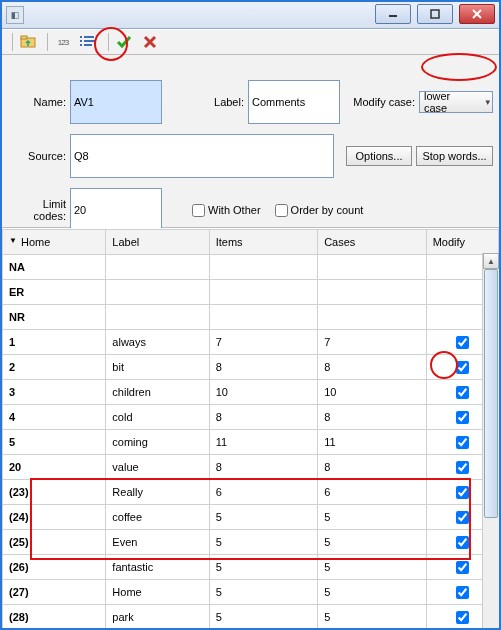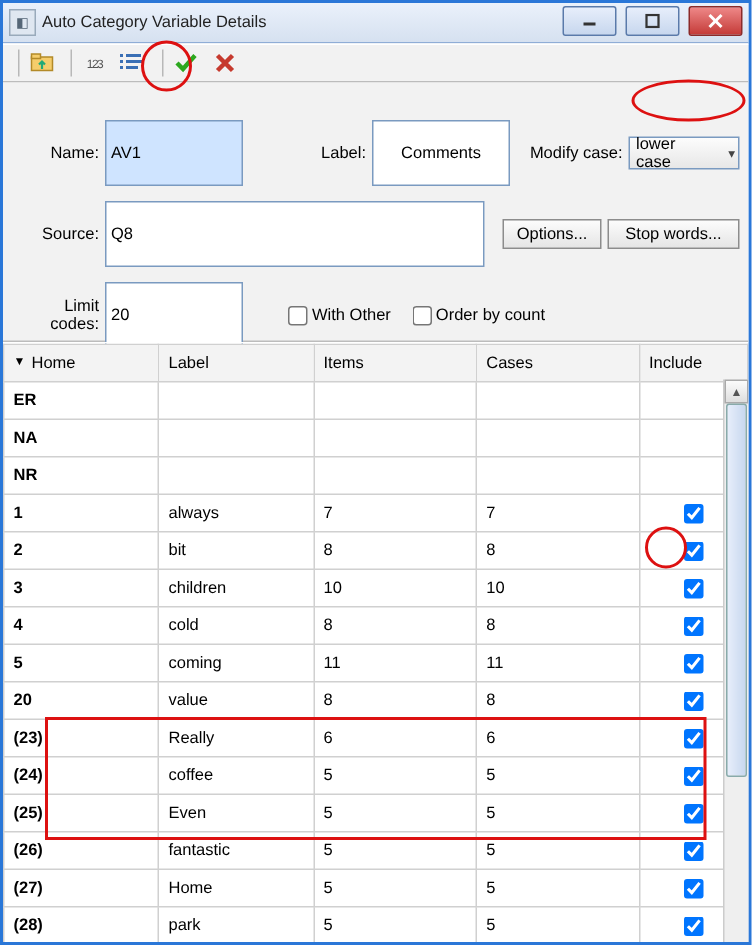--- a/index.html
+++ b/index.html
@@ -208,21 +208,20 @@
     border: 2px solid #d11;
     pointer-events: none;
     z-index: 20;
   }
 </style>
 </head>
 <body>
 
 <div class="titlebar">
   <div class="title-icon">◧</div>
-  <div class="title-text">Auto Category Variable Details</div>
   <div class="spacer"></div>
   <div class="winbtn">
     <svg width="10" height="10">
         <line x1="1" y1="7" x2="9" y2="7" stroke="#333" stroke-width="2"></line>
       </svg>
   </div>
   <div class="winbtn">
     <svg width="10" height="10">
         <rect x="1" y="1" width="8" height="8" fill="none" stroke="#333" stroke-width="1.5"></rect>
       </svg>
@@ -269,34 +268,34 @@
   </div>
   <div class="annot" style="left:92px; top:-3px; width:30px; height:30px;"></div>
 </div>
 
 <div class="fields" style="position:relative;">
   <div class="row">
     <div class="label" style="width:58px">Name:</div>
     <input type="text" style="width: 84px; background: rgb(207, 228, 255);" value="AV1">
     <div style="flex-basis:40px;"></div>
     <div class="label" style="width:34px">Label:</div>
-    <input type="text" style="width: 84px; text-align: center;" value="Comments">
+    <input type="text" style="width: 84px;" value="Comments">
     <div style="flex:1"></div>
     <div class="label">Modify case:</div>
     <div class="select" style="width:66px">
       <span>lower case</span>
       <span class="arrow">▾</span>
     </div>
   </div>
   <div class="row">
     <div class="label" style="width:58px">Source:</div>
     <input type="text" style="flex: 1 1 0%;" value="Q8">
     <div style="width:4px;"></div>
     <button class="btn" style="width:66px">Options...</button>
-    <button class="btn" style="width:88px">Stop words...</button>
+    <button class="btn" style="width:77px">Stop words...</button>
   </div>
   <div class="row">
     <div class="label" style="width:58px">Limit codes:</div>
     <input type="text" style="width: 84px;" value="20">
     <div style="width:22px;"></div>
     <label class="chk">
       <input type="checkbox" style=""> 
         <span>With Other</span>
     </label>
     <label class="chk">
@@ -315,33 +314,33 @@
         <col class="c3">
         <col class="c4">
         <col class="c5">
     </colgroup>
     <thead>
       <tr>
         <th><span class="sort-glyph">▼</span><span style="margin-left:12px">Home</span></th>
         <th>Label</th>
         <th>Items</th>
         <th>Cases</th>
-        <th>Include</th>
+        <th>Modify</th>
       </tr>
     </thead>
     <tbody id="grid-body">
         <tr class="fixed-row">
+          <td class="code-cell">NA</td>
+          <td></td>
+          <td></td>
+          <td></td>
+          <td class="include-cell"></td>
+        </tr>
+        <tr class="fixed-row">
           <td class="code-cell">ER</td>
-          <td></td>
-          <td></td>
-          <td></td>
-          <td class="include-cell"></td>
-        </tr>
-        <tr class="fixed-row">
-          <td class="code-cell">NA</td>
           <td></td>
           <td></td>
           <td></td>
           <td class="include-cell"></td>
         </tr>
         <tr class="fixed-row">
           <td class="code-cell">NR</td>
           <td></td>
           <td></td>
           <td></td>

